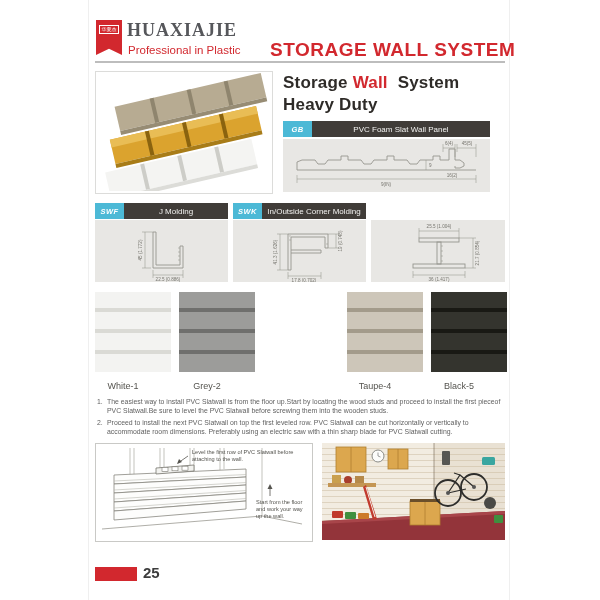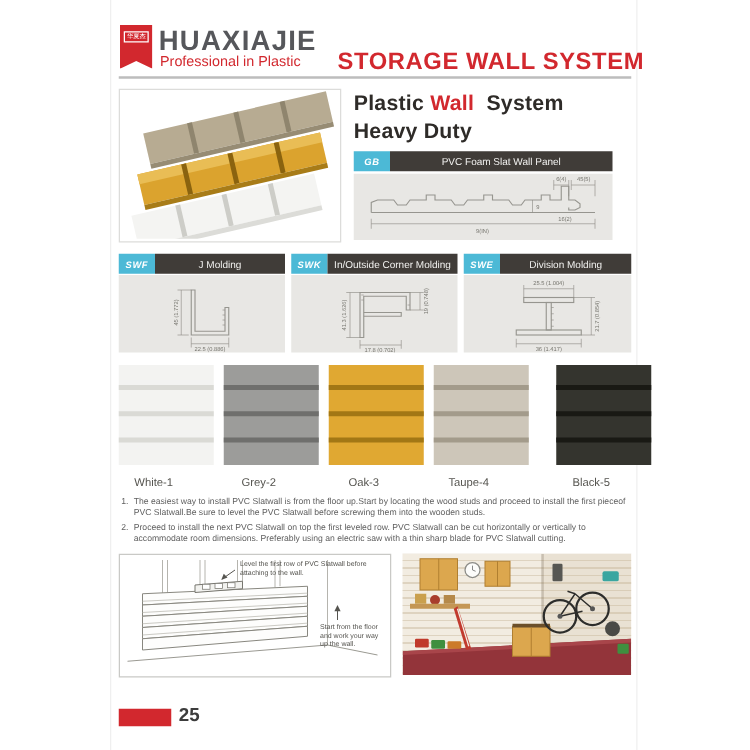--- a/index.html
+++ b/index.html
@@ -5,22 +5,22 @@
   html,body{margin:0;padding:0;background:#fff;}
   #page{position:relative;width:600px;height:600px;background:#fff;overflow:hidden;
         font-family:"Liberation Sans",sans-serif;color:#444;}
   .edge{position:absolute;top:0;bottom:0;width:1px;background:#efefef;}
 
   
   .ribbon{position:absolute;left:96px;top:20px;width:26px;height:35px;background:var(--red);
           clip-path:polygon(0 0,100% 0,100% 100%,50% 82%,0 100%);}
   .ribbon span{display:block;margin:5px auto 0;width:18px;text-align:center;border:1px solid #fff;
           font-size:5px;line-height:7px;color:#fff;white-space:nowrap;overflow:hidden;}
-  .logo{position:absolute;left:127px;top:20px;font-size:22px;font-weight:bold;color:var(--logo_grey);
-        letter-spacing:1px;transform:scaleY(1.02);}
+  .logo{position:absolute;left:127px;top:20px;font-size:18px;font-weight:bold;color:var(--logo_grey);
+        letter-spacing:1px;transform:scaleY(1.02);font-family:Liberation Serif, serif;}
   .tagline{position:absolute;left:128px;top:44px;font-size:11.5px;color:var(--red);}
   .page-title{position:absolute;left:270px;top:39px;width:214px;text-align:center;font-size:19px;
         font-weight:bold;color:var(--red);letter-spacing:.5px;white-space:nowrap;}
   .header-rule{position:absolute;left:95px;top:61px;width:410px;height:2px;background:#bdbdbd;}
 
   
   .hero-img{position:absolute;left:95px;top:71px;width:176px;height:121px;background:#fff;
         border:1px solid #dcdcda;}
   .hero-title{position:absolute;left:283px;top:72px;font-size:17px;font-weight:bold;color:#2e2b28;
         line-height:22px;letter-spacing:.2px;}
@@ -106,21 +106,21 @@
           <rect x="38" y="82" width="4" height="26" fill="#cdcdc8"></rect>
           <rect x="76" y="82" width="4" height="26" fill="#cdcdc8"></rect>
           <rect x="114" y="82" width="4" height="26" fill="#cdcdc8"></rect>
           <rect x="2" y="108" width="150" height="4" fill="#dcdcd8"></rect>
         </g>
       </g>
     </svg>
   </div>
 
   <div class="hero-title">
-    <div><span>Plastic</span> <span class="red">Wall</span>&nbsp; <span>System</span></div>
+    <div><span>Storage</span> <span class="red">Wall</span>&nbsp; <span>System</span></div>
     <div>Heavy Duty</div>
   </div>
 
   <div class="bar" style="left:283px;top:121px;width:207px">
     <span class="badge">GB</span>
     <span class="bar-label">PVC Foam Slat Wall Panel</span>
   </div>
   <div class="diagram" style="left:283px;top:139px;width:207px;height:53px">
     <svg viewBox="0 0 207 53">
       <path class="pline" d="M14,31 h179"></path>
@@ -143,24 +143,20 @@
     </svg>
   </div>
 
   <div class="bar" style="left:95px;top:203px;width:133px">
     <span class="badge">SWF</span>
     <span class="bar-label">J Molding</span>
   </div>
   <div class="bar" style="left:233px;top:203px;width:133px">
     <span class="badge">SWK</span>
     <span class="bar-label">In/Outside Corner Molding</span>
-  </div>
-  <div class="bar" style="left:371px;top:203px;width:134px">
-    <span class="badge">SWE</span>
-    <span class="bar-label">Division Molding</span>
   </div>
 
   <div class="diagram" style="left:95px;top:220px;width:133px;height:62px">
     <svg viewBox="0 0 133 62">
       <path class="pline" d="M58,12 h3 v33 h24 v-19 h3 v22 h-30 z"></path>
       <line class="dline" x1="83" y1="28" x2="85" y2="28"></line>
         <line class="dline" x1="83" y1="32" x2="85" y2="32"></line>
       <line class="dline" x1="83" y1="36" x2="85" y2="36"></line>
         <line class="dline" x1="83" y1="40" x2="85" y2="40"></line>
       <line class="dline" x1="50" y1="12" x2="50" y2="48"></line>
@@ -229,37 +225,29 @@
     <div class="swname">White-1</div>
   </div>
   <div class="swatch" style="left:179px">
     <div class="chip" style="background: rgb(156, 156, 154);">
       <i class="gv g1" style="background: rgb(111, 111, 109);"></i>
         <i class="gv g2" style="background: rgb(111, 111, 109);"></i>
         <i class="gv g3" style="background: rgb(111, 111, 109);"></i>
     </div>
     <div class="swname">Grey-2</div>
   </div>
-  <div class="swatch" style="left:263px">
-    <div class="chip" style="background: rgb(224, 168, 50);">
-      <i class="gv g1" style="background: rgb(162, 119, 21);"></i>
-        <i class="gv g2" style="background: rgb(162, 119, 21);"></i>
-        <i class="gv g3" style="background: rgb(162, 119, 21);"></i>
-    </div>
-    <div class="swname">Oak-3</div>
-  </div>
   <div class="swatch" style="left:347px">
     <div class="chip" style="background: rgb(205, 198, 185);">
       <i class="gv g1" style="background: rgb(163, 155, 139);"></i>
         <i class="gv g2" style="background: rgb(163, 155, 139);"></i>
         <i class="gv g3" style="background: rgb(163, 155, 139);"></i>
     </div>
     <div class="swname">Taupe-4</div>
   </div>
-  <div class="swatch" style="left:445px">
+  <div class="swatch" style="left:431px">
     <div class="chip" style="background: rgb(52, 52, 46);">
       <i class="gv g1" style="background: rgb(25, 25, 20);"></i>
         <i class="gv g2" style="background: rgb(25, 25, 20);"></i>
         <i class="gv g3" style="background: rgb(25, 25, 20);"></i>
     </div>
     <div class="swname">Black-5</div>
   </div>
 
   <div class="instructions">
     <div class="instr">

